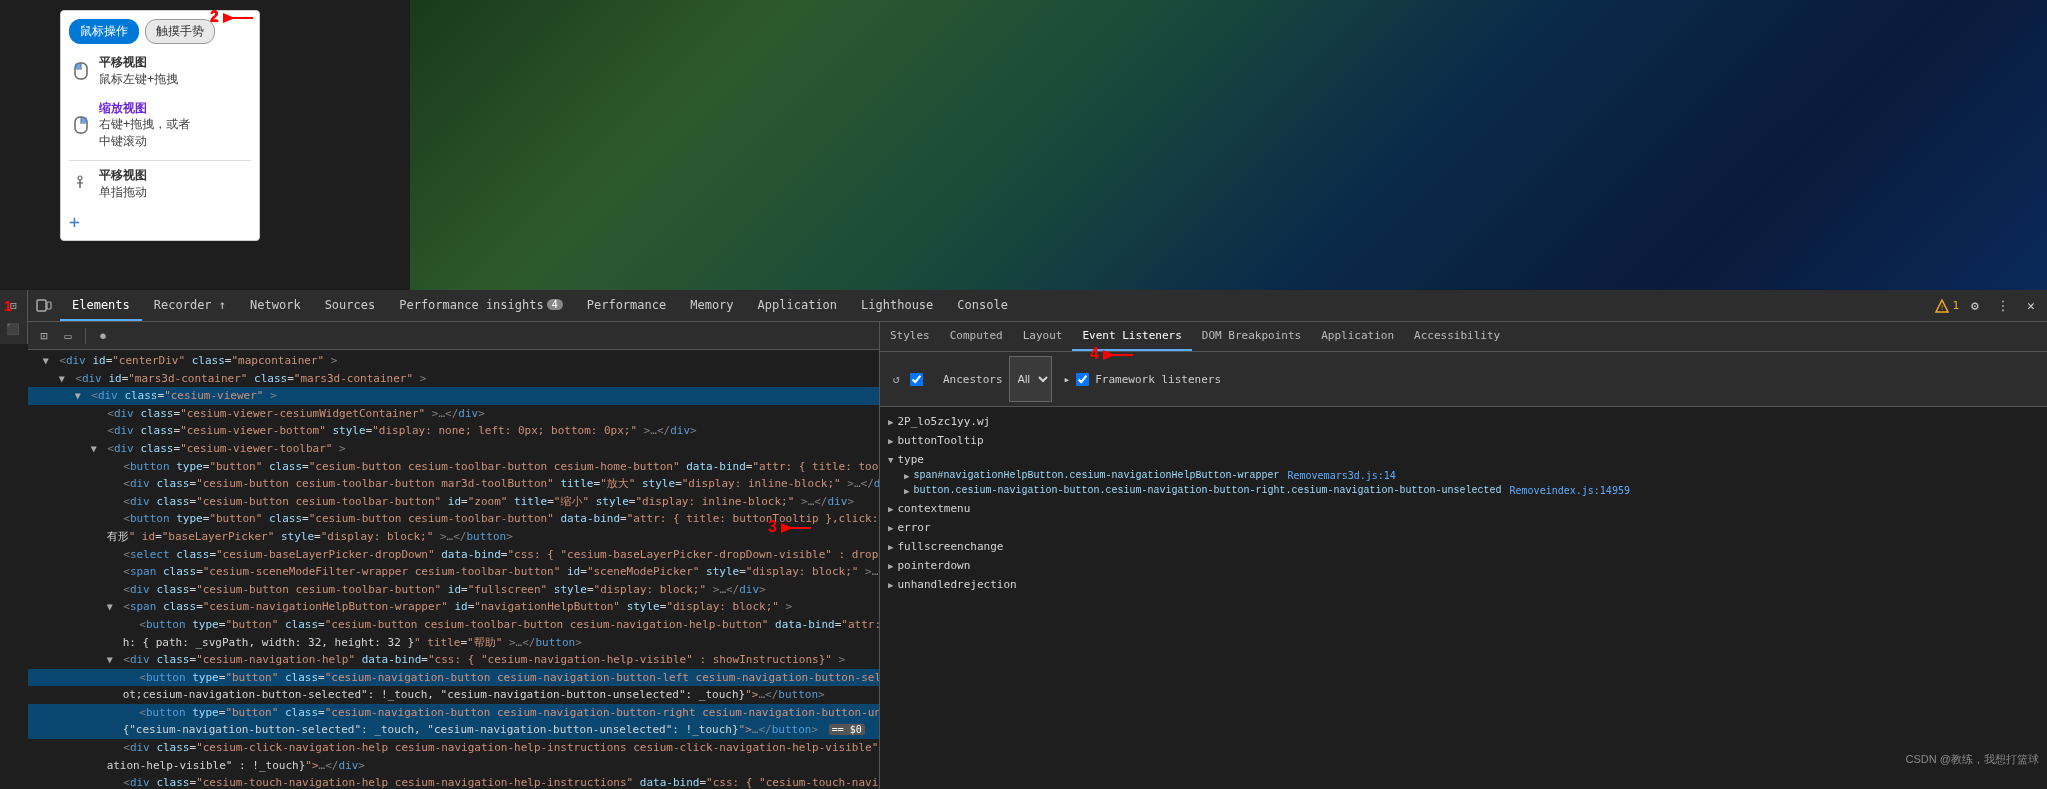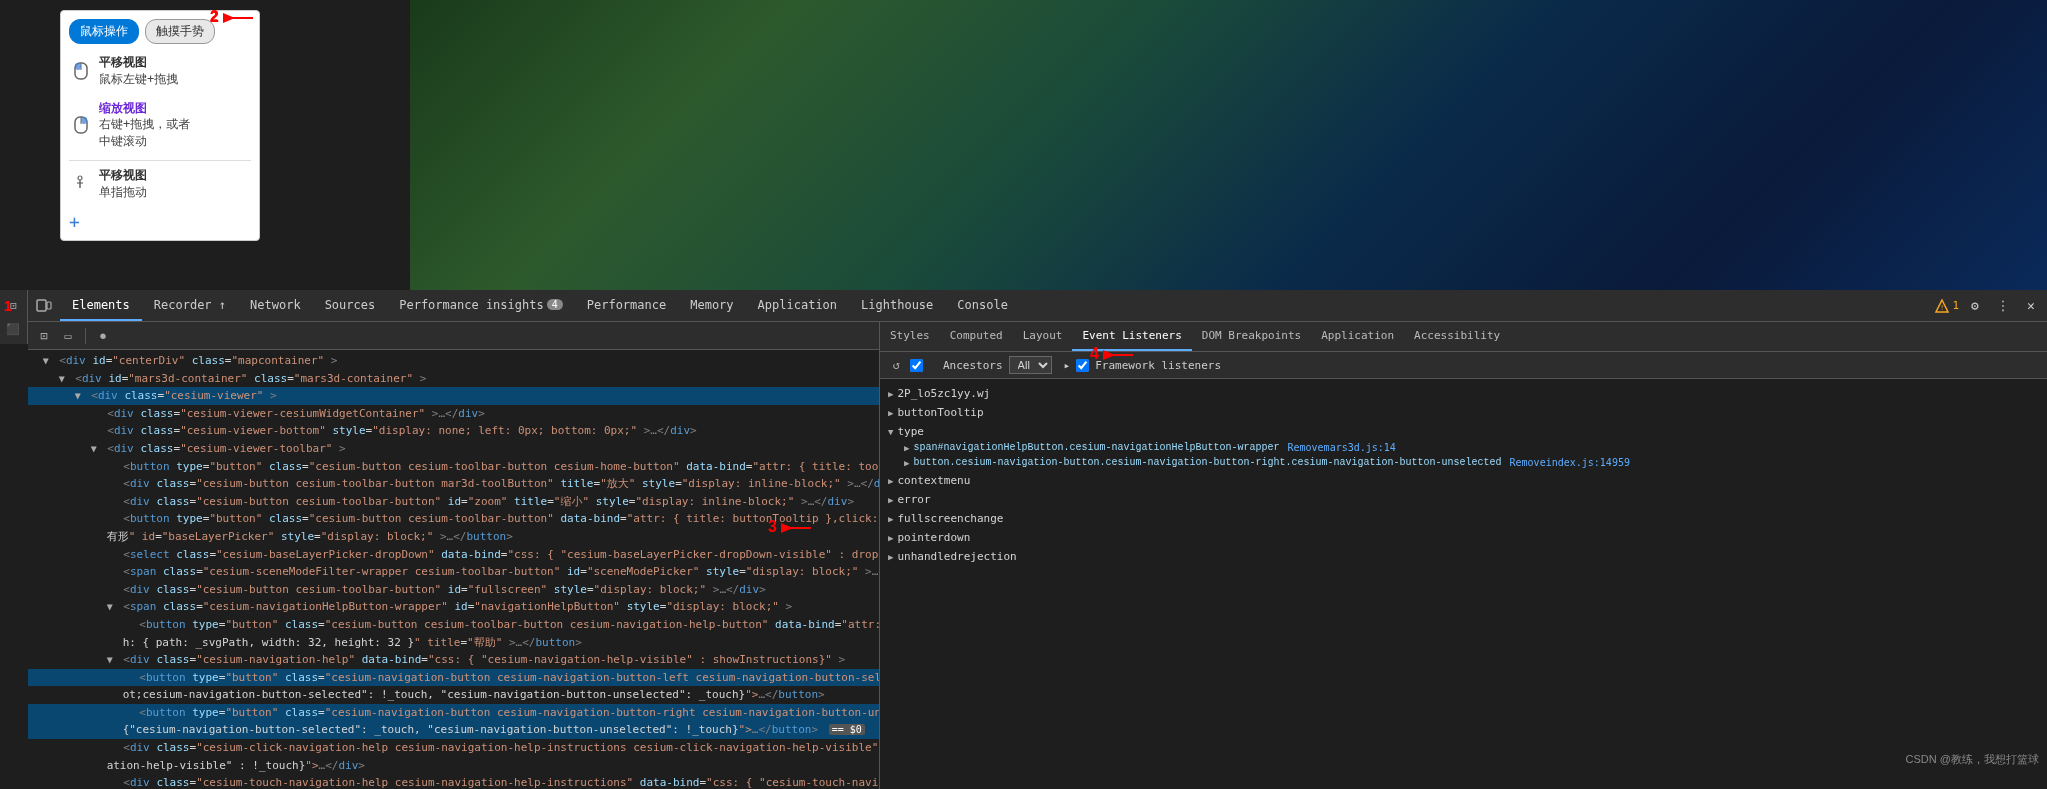--- a/index.html
+++ b/index.html
@@ -238,21 +238,21 @@
       background: #2d2d2d;
       border-bottom: 1px solid #555;
       flex-shrink: 0;
     }
     .anc-label { color: #ccc; font-size: 11px; margin-left: 14px; }
     .anc-select {
       background: #3a3a3a;
       border: 1px solid #666;
       color: #d4d4d4;
       font-size: 11px;
-      padding: 1px 4px;
+      padding: 15px 4px;
       cursor: pointer;
     }
     .anc-checkbox { cursor: pointer; }
     .anc-fw-label { color: #ccc; font-size: 11px; cursor: pointer; }
     .anc-refresh {
       width: 16px; height: 16px;
       display: flex; align-items: center; justify-content: center;
       font-size: 12px; color: #aaa; cursor: pointer;
     }
 

